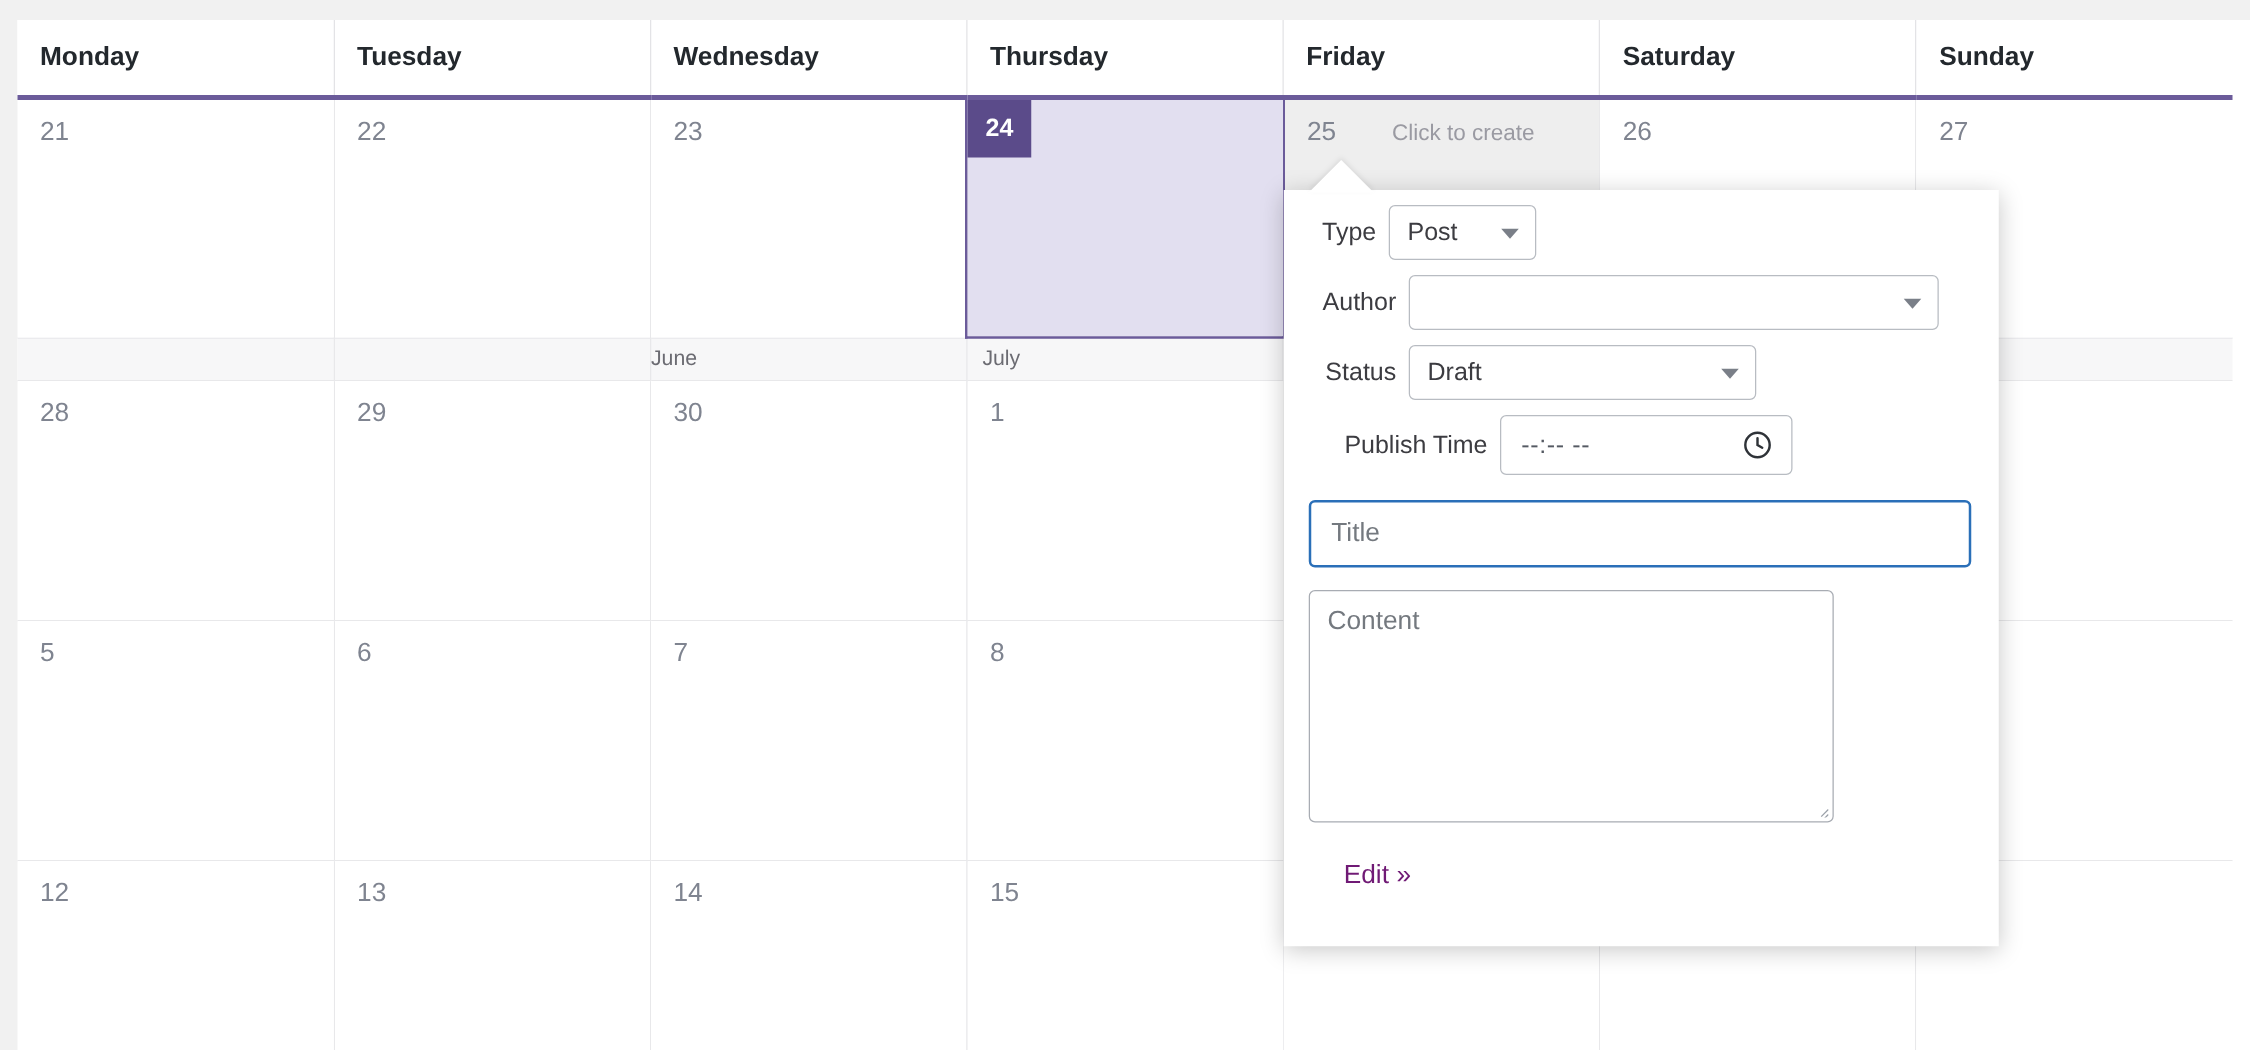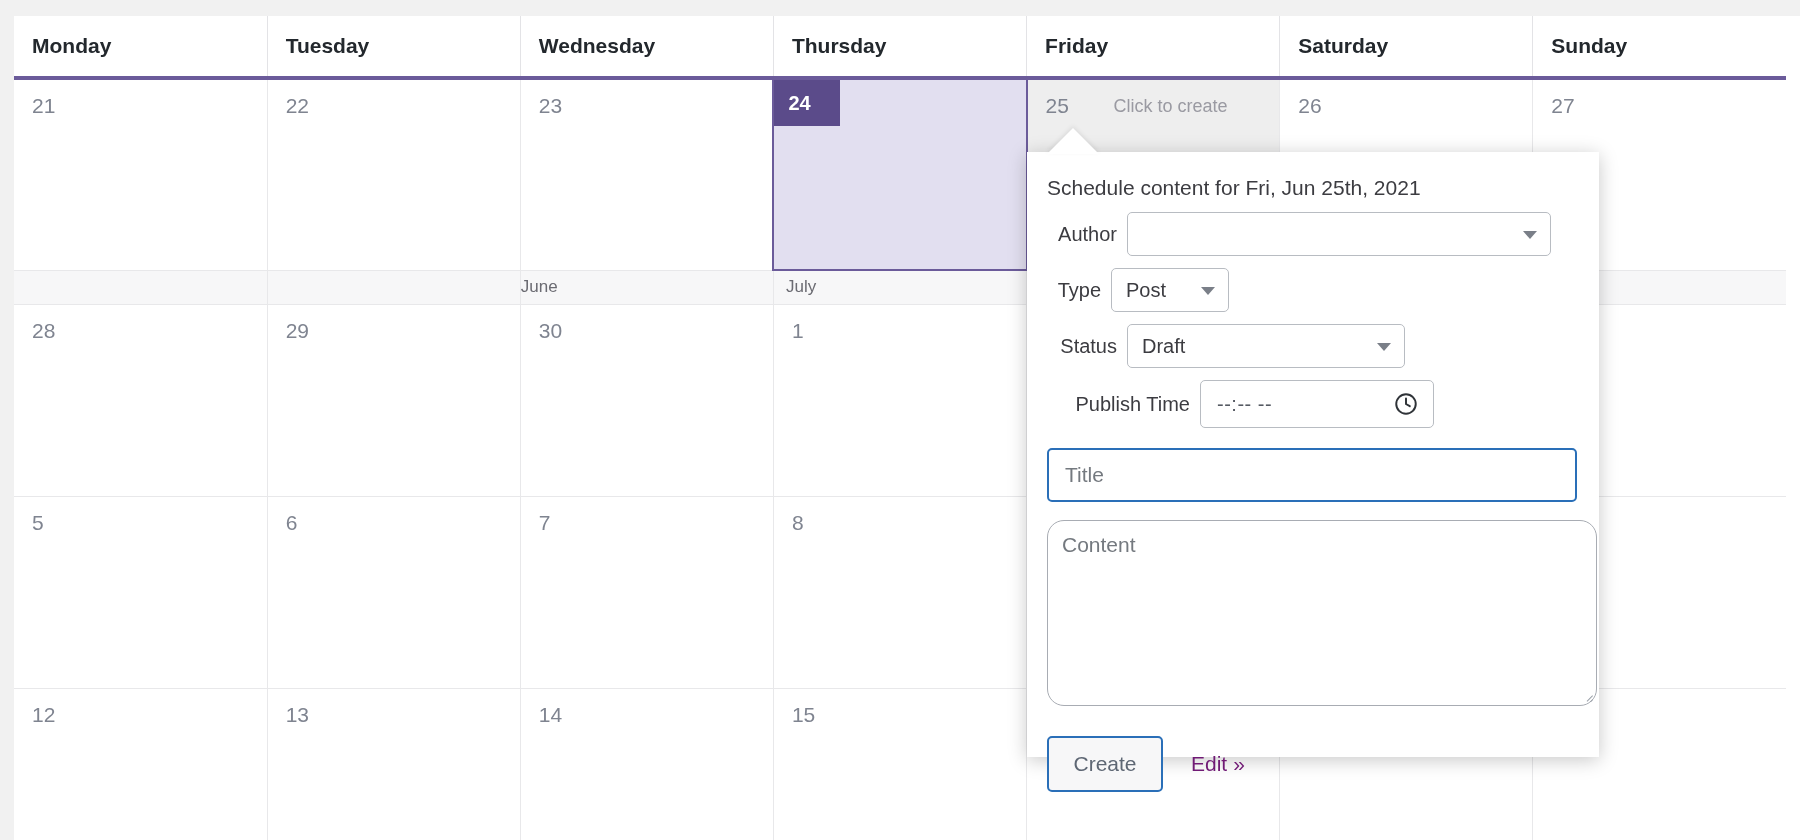--- a/index.html
+++ b/index.html
@@ -72,21 +72,21 @@
   
   .cal-cell.selected {
     background: #e2dff0;
     border: 2px solid #6b5b9a;
     border-bottom: 2px solid #6b5b9a;
   }
   .cal-cell.selected .daynum {
     background: #5b4b8a;
     color: #ffffff;
     font-weight: bold;
-    padding: 12px 29px 12px 14px;
+    padding: 12px 14px 12px 14px;
     margin: 0;
     font-size: 20px;
   }
 
   
   .cal-cell.hovered {
     background: #eeeeee;
   }
   .hint {
     position: absolute;
@@ -218,24 +218,24 @@
     display: flex;
     align-items: center;
     padding-left: 16px;
     font-size: 21px;
     color: #74797f;
   }
 
   .tarea {
     position: relative;
     margin: 18px 0 0 20px;
-    width: 550px;
+    width: 420px;
     height: 186px;
     border: 1px solid #a8acb3;
-    border-radius: 17px;
+    border-radius: 5px;
     background: #ffffff;
     padding: 12px 0 0 14px;
     font-size: 21px;
     color: #74797f;
   }
   .grip {
     position: absolute;
     right: 3px; bottom: 3px;
     width: 14px; height: 14px;
     overflow: hidden;
@@ -348,34 +348,33 @@
         </tr>
 
       </tbody>
     </table>
   </div>
 
   <div id="pop-arrow"></div>
 
   <div id="popover">
 
-    <div class="pop-title">Schedule content for Fri, Jun 25th, 2021</div>
+
+    <div class="frow">
+      <div class="flabel w-type">Type</div>
+      <div class="sel sel-type">
+        <span>Post</span>
+        <span class="caret"></span>
+      </div>
+    </div>
 
     <div class="frow">
       <div class="flabel w-author">Author</div>
       <div class="sel sel-author">
         <span></span>
-        <span class="caret"></span>
-      </div>
-    </div>
-
-    <div class="frow">
-      <div class="flabel w-type">Type</div>
-      <div class="sel sel-type">
-        <span>Post</span>
         <span class="caret"></span>
       </div>
     </div>
 
     <div class="frow">
       <div class="flabel w-status">Status</div>
       <div class="sel sel-status">
         <span>Draft</span>
         <span class="caret"></span>
       </div>
@@ -400,23 +399,20 @@
 
     <div class="tarea">
       <span>Content</span>
       <span class="grip">
           <i></i>
           <i></i>
         </span>
     </div>
 
     <div class="actions">
-      <div class="btn-create">
-        <span>Create</span>
-      </div>
       <div class="edit-link">
         <span>Edit</span><span class="chev">»</span>
       </div>
     </div>
 
   </div>
 
 </div>
 
 </body></html>

